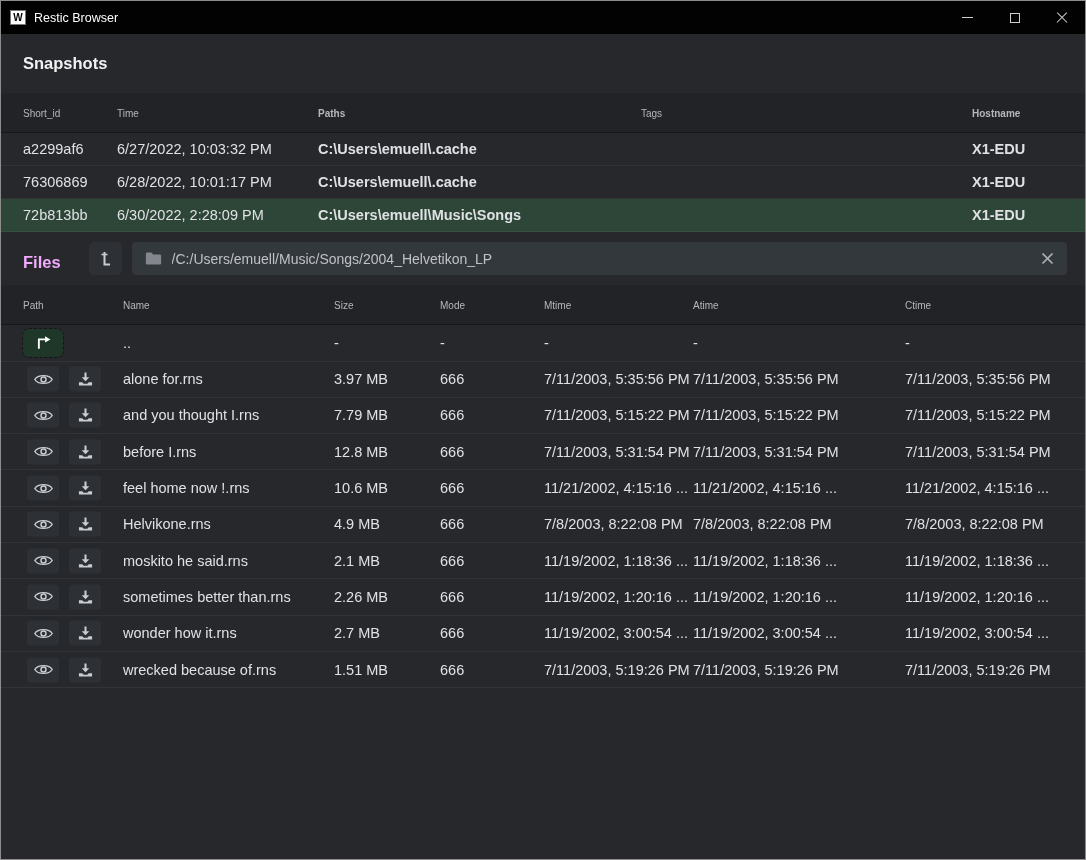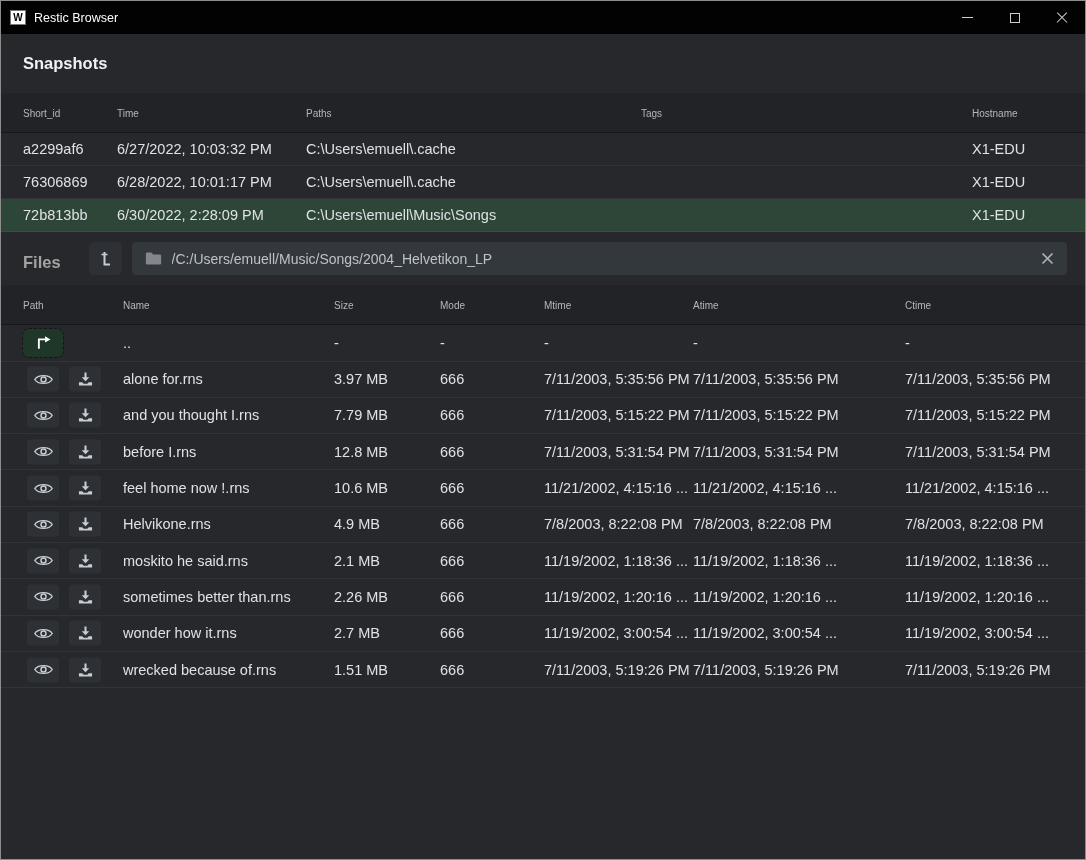--- a/index.html
+++ b/index.html
@@ -69,25 +69,25 @@
     font-size: 10px; color: var(--text_muted, #b4b7bb); white-space: nowrap;
   }
   .row { position: relative; border-bottom: 1px solid rgba(255,255,255,0.055); }
   .row .cell {
     position: absolute; top: 50%; transform: translateY(-50%);
     font-size: 14.5px; color: var(--text_primary, #dfe1e4); white-space: nowrap;
   }
   
   .snap-row { height: 33px; cursor: pointer; }
   .snap-row.selected { background: var(--selected_row, #2d4638); }
-  .c-shortid { left: 22px; } .c-time { left: 116px; } .c-paths { left: 305px; }
-  .c-tags { left: 640px; } .c-hostname { left: 971px; }
+  .c-shortid { left: 22px; } .c-time { left: 116px; } .c-paths { left: 317px; font-weight: bold; }
+  .c-tags { left: 640px; } .c-hostname { left: 971px; font-weight: bold; }
   
   .files-bar { height: 53px; display: flex; align-items: center; padding: 0 18px 0 22px; }
-  .files-heading { font-size: 16.5px; font-weight: bold; color: #a3a3a3; margin-top: 7px; }
+  .files-heading { font-size: 16.5px; font-weight: bold; color: #f0abfc; margin-top: 7px; }
   .l-button {
     margin-left: 28px; width: 33px; height: 33px; flex: 0 0 33px;
     background: var(--small_button_bg, #2d3136); border: none; border-radius: 5px;
     display: flex; align-items: center; justify-content: center; cursor: pointer;
   }
   .path-box {
     margin-left: 10px; flex: 1; height: 33px;
     background: var(--input_bg, #33383d); border-radius: 4px;
     display: flex; align-items: center; padding: 12px 13px; gap: 10px;
   }

